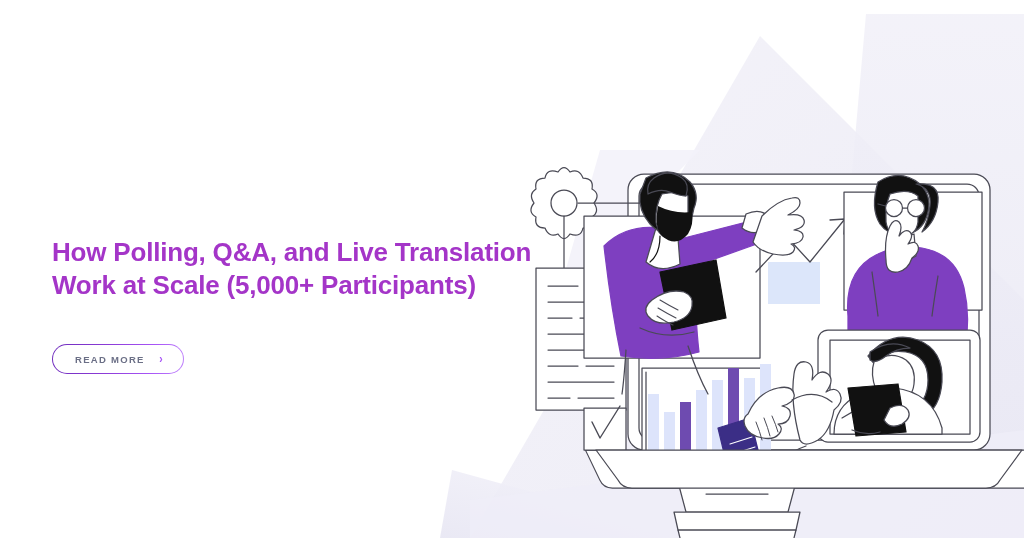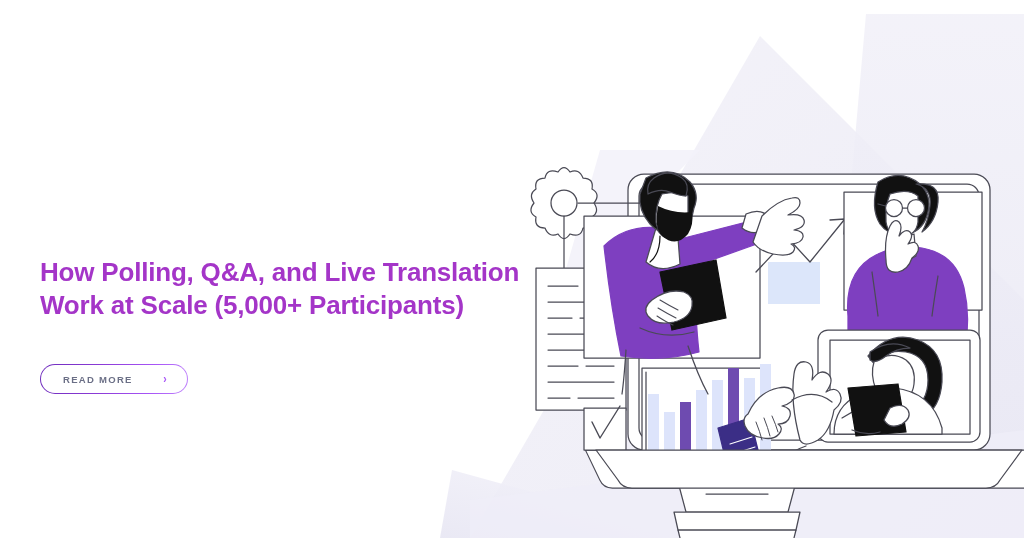--- a/index.html
+++ b/index.html
@@ -12,35 +12,35 @@
   .hero{
     position:relative;width:1024px;height:538px;
     background:#ffffff;overflow:hidden;
   }
   
   .bg-layer{position:absolute;inset:0;pointer-events:none;}
   .bg-layer svg{display:block;width:1024px;height:538px;}
 
   
   .text-col{
-    position:absolute;left:40px;top:236px;width:500px;margin-top:20px;
+    position:absolute;left:52px;top:236px;width:500px;
   }
   .headline{
     margin:0;
     font-size:26px;
     line-height:33px;
     font-weight:700;
     letter-spacing:-0.2px;
     color:#A435C8;
     white-space:pre-line;
   }
   .btn-wrap{margin-top:42px;}
   .read-more{
     display:inline-flex;align-items:center;justify-content:center;
-    gap:30px;
+    gap:14px;
     height:30px;
     padding:0 20px 0 22px;
     border-radius:999px;
     background:#ffffff;
     border:1.6px solid transparent;
     background-image:
       linear-gradient(#fff,#fff),
       linear-gradient(100deg,#6F2DBD 0%,#8B3BD6 40%,#A855F7 75%,#C084FC 100%);
     background-origin:border-box;
     background-clip:padding-box,border-box;

